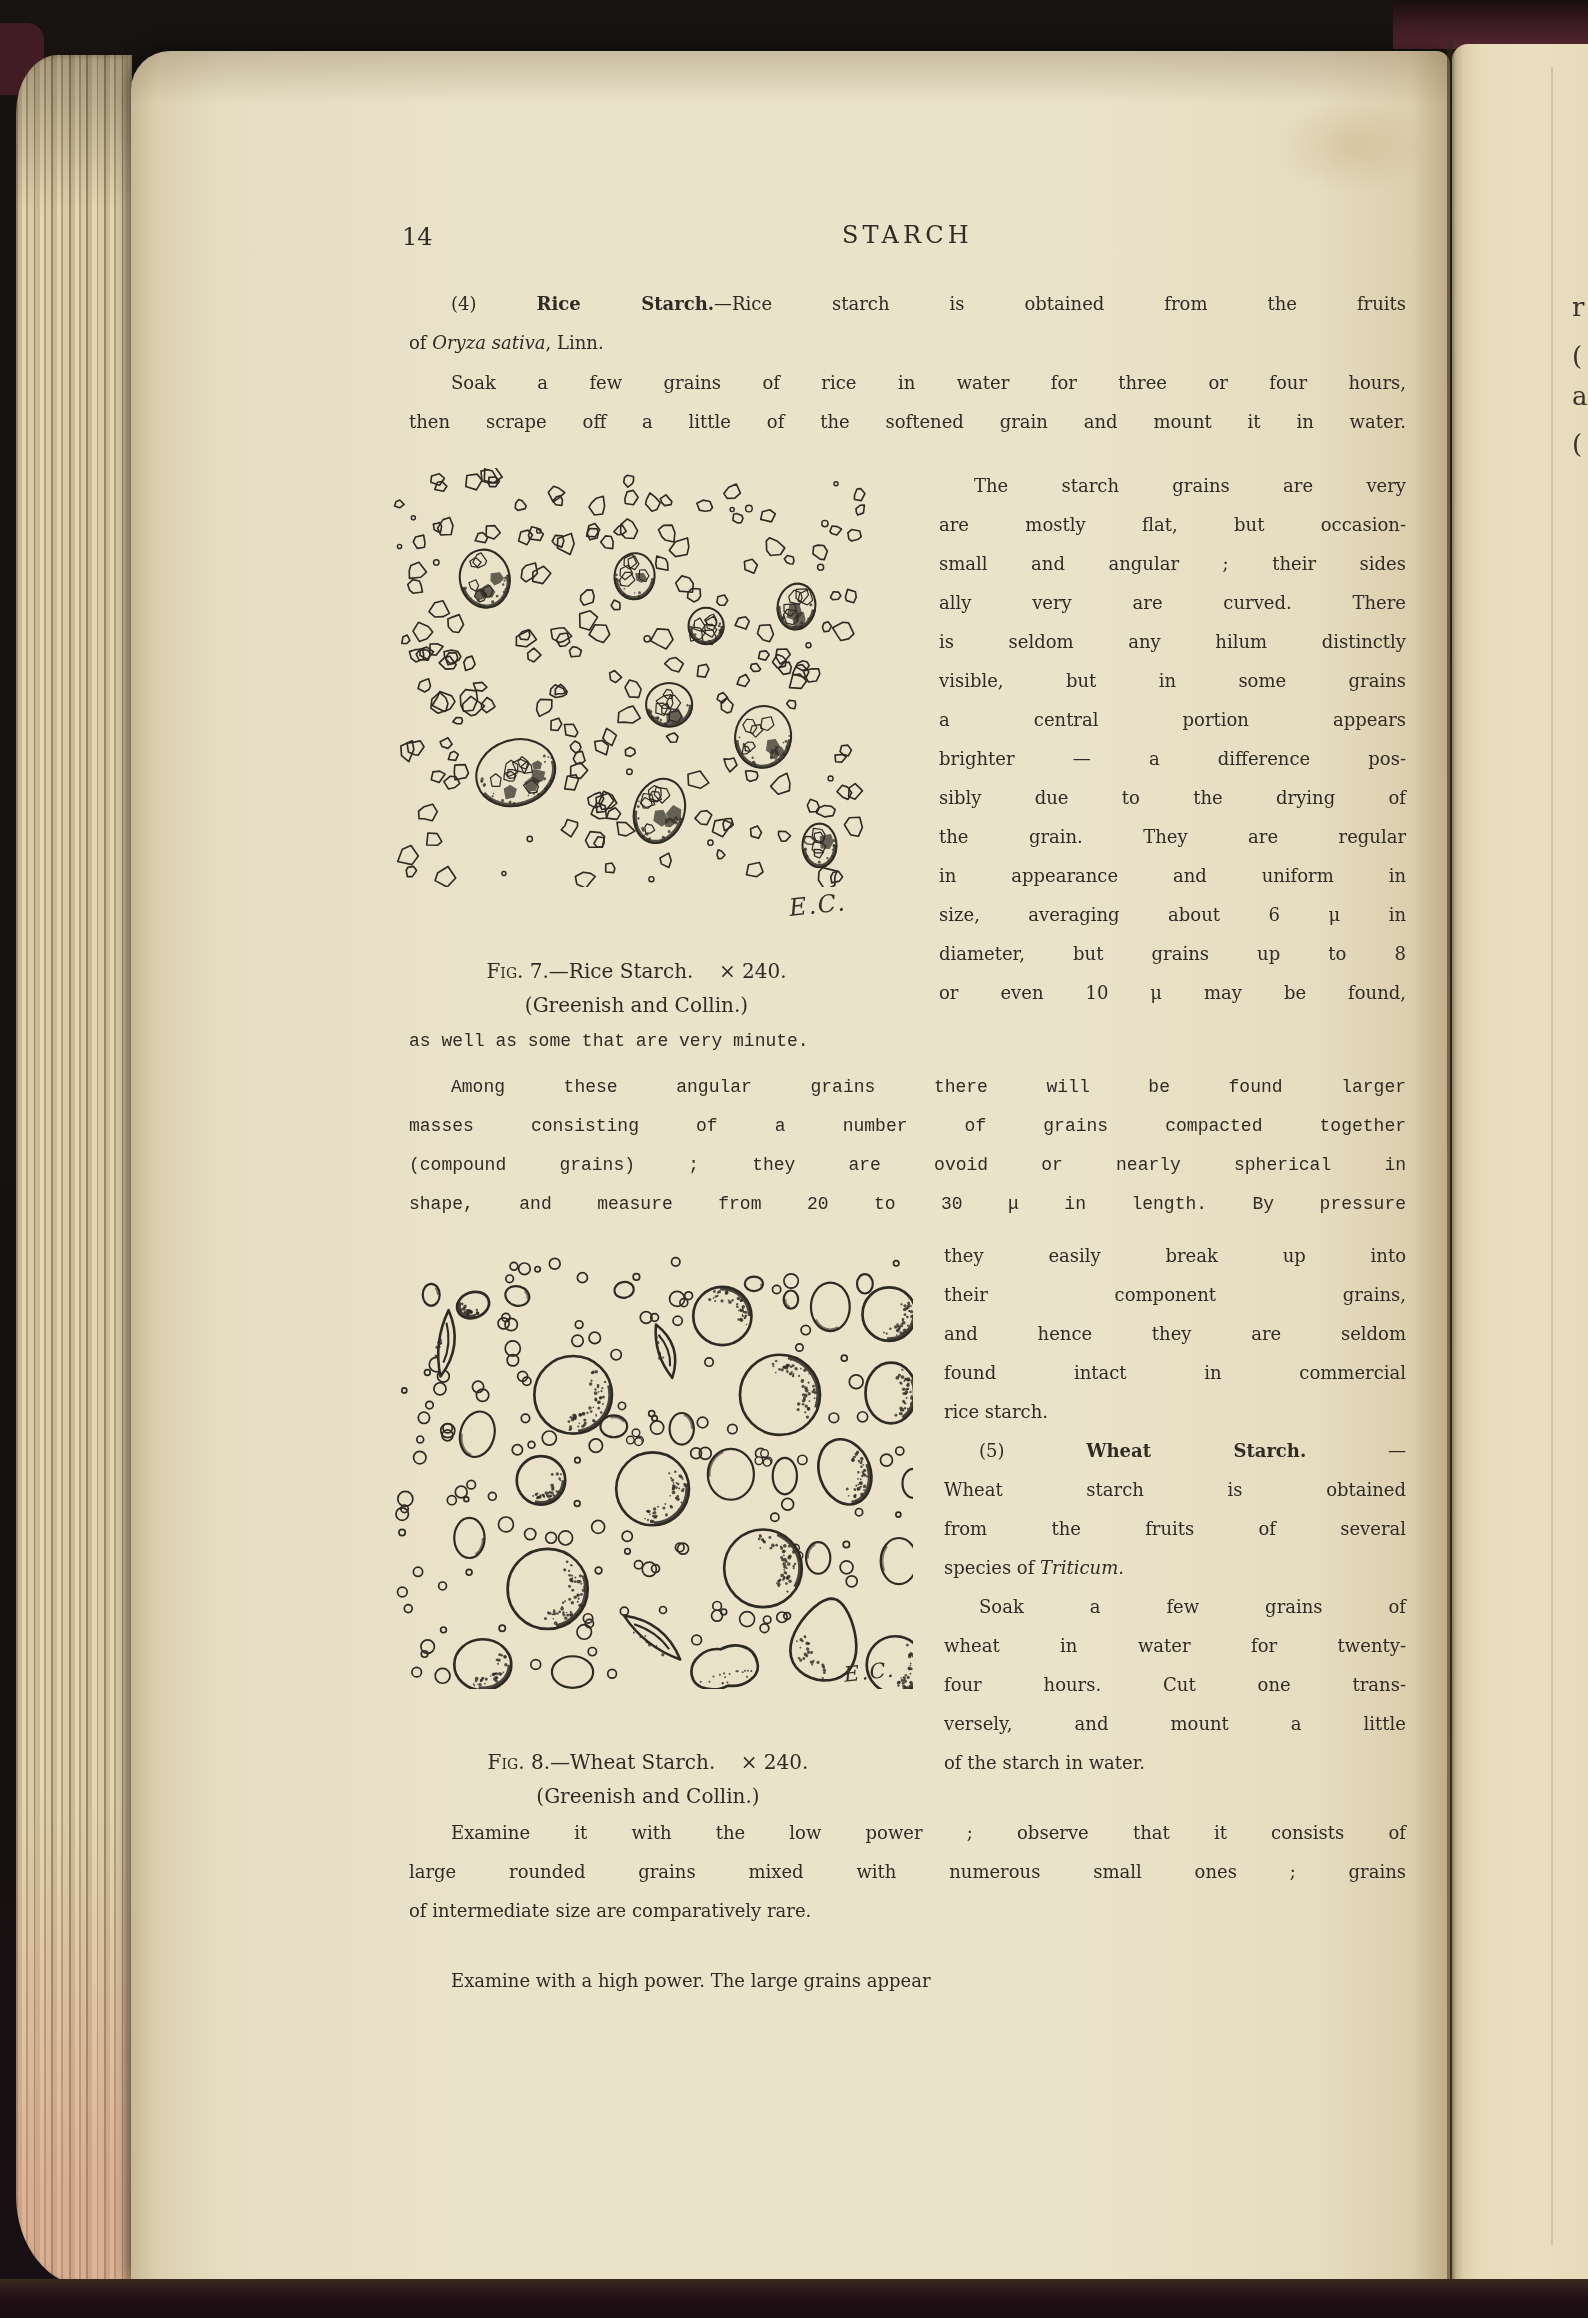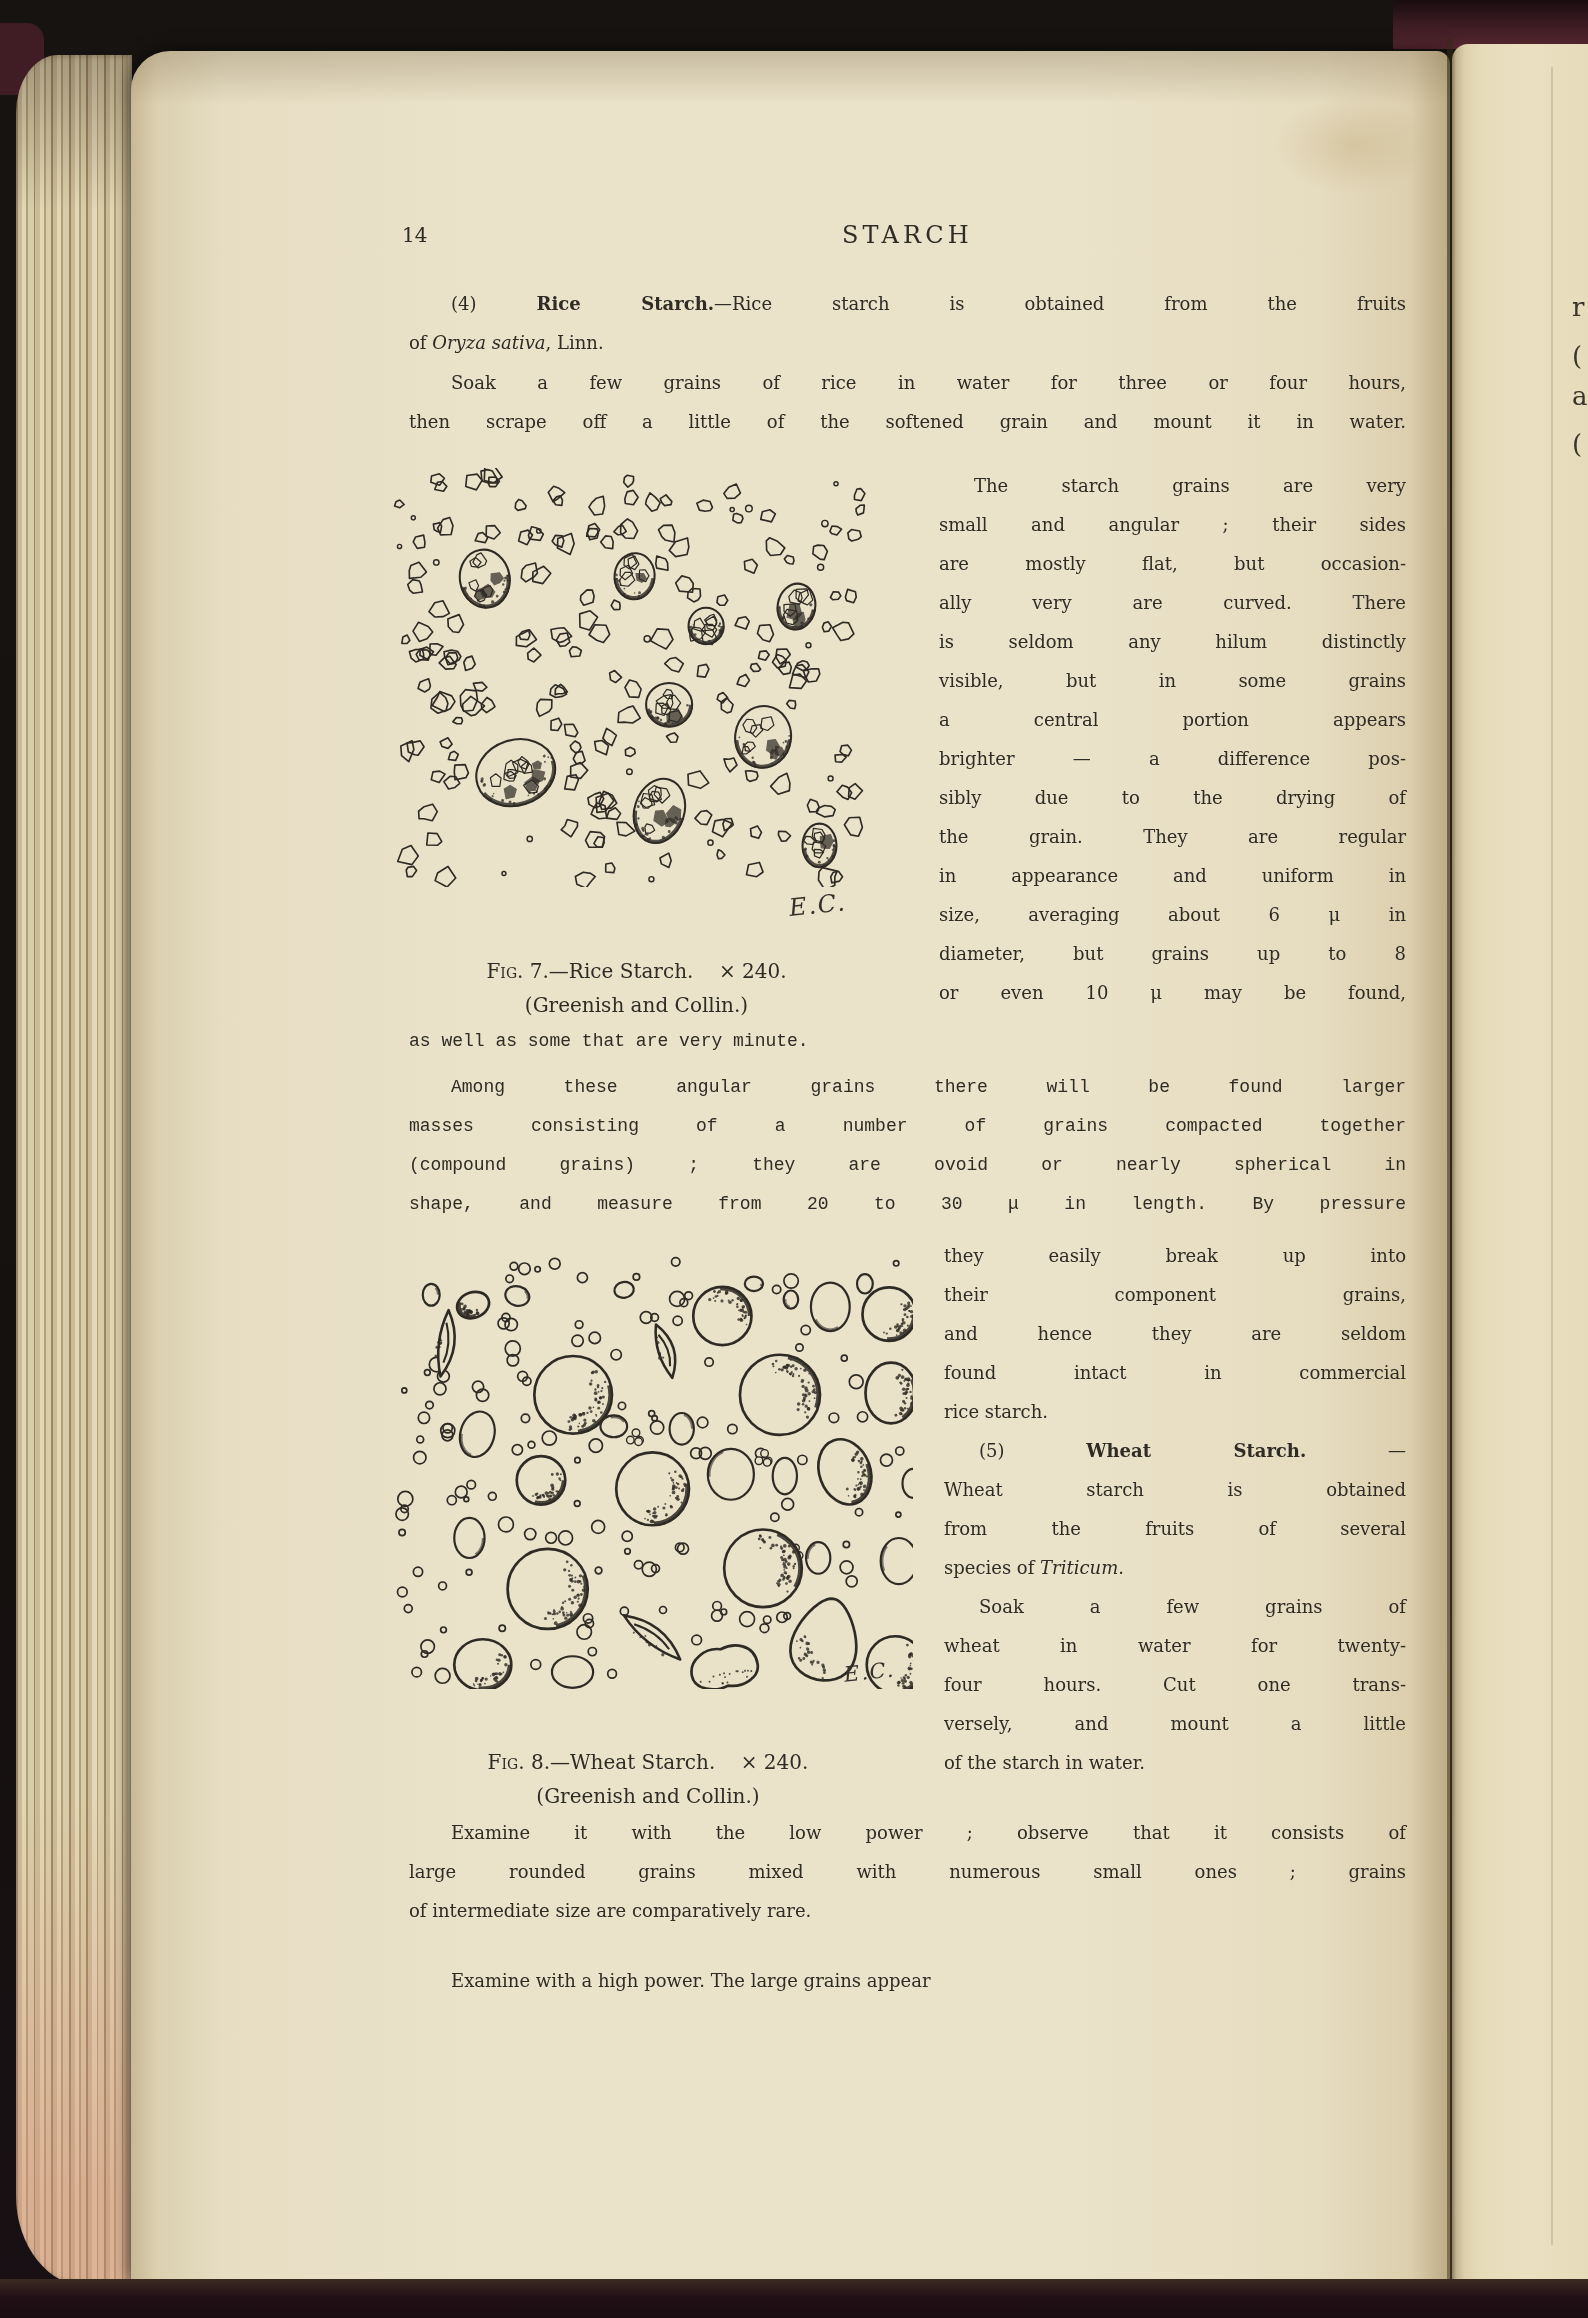--- a/index.html
+++ b/index.html
@@ -39,21 +39,21 @@
   #next-page-edge{left:1551px;top:67px;width:1.8px;height:2178px;background:#c9bb95;opacity:.8;}
   
   .tline-block{position:absolute;font-size:18px;}
   .line{height:39px;line-height:39px;text-align:justify;text-align-last:justify;}
   .line.last{text-align-last:left;}
   .line.ind{text-indent:42px;}
   .seg-b{font-weight:bold;}
   .seg-i{font-style:italic;}
   .seg-sc{font-variant:small-caps;}
   .seg-g{margin-left:25.5px;}
-  #page-number{left:402px;top:223px;font-size:20px;}
+  #page-number{left:402px;top:223px;font-size:24px;}
   #running-header{left:409px;top:221px;width:997px;text-align:center;font-size:24px;letter-spacing:4.2px;}
   #p1{left:409px;top:284px;width:997px;}
   #p2{left:409px;top:363px;width:997px;}
   #col1{left:939px;top:466px;width:467px;}
   #col1 .line.ind{text-indent:35px;}
   #p3{left:409px;top:1022px;width:997px;font-family:Liberation Mono, monospace;}
   #col2{left:944px;top:1236px;width:462px;}
   #col2 .line.ind{text-indent:35px;}
   #p4{left:409px;top:1813px;width:997px;}
   .caption{position:absolute;font-size:20px;}
@@ -88,22 +88,22 @@
 <div class="tline-block" id="p1">
     <div class="line ind"><span>(4) </span><span class="seg-b">Rice Starch.</span><span>—Rice starch is obtained from the fruits</span></div>
     <div class="line last"><span>of </span><span class="seg-i">Oryza sativa</span><span>, Linn.</span></div>
   </div>
 <div class="tline-block" id="p2">
     <div class="line ind"><span>Soak a few grains of rice in water for three or four hours,</span></div>
     <div class="line"><span>then scrape off a little of the softened grain and mount it in water.</span></div>
   </div>
 <div class="tline-block" id="col1">
     <div class="line ind"><span>The starch grains are very</span></div>
+    <div class="line"><span>are mostly flat, but occasion-</span></div>
     <div class="line"><span>small and angular ; their sides</span></div>
-    <div class="line"><span>are mostly flat, but occasion-</span></div>
     <div class="line"><span>ally very are curved.  There</span></div>
     <div class="line"><span>is seldom any hilum distinctly</span></div>
     <div class="line"><span>visible, but in some grains</span></div>
     <div class="line"><span>a central portion appears</span></div>
     <div class="line"><span>brighter — a difference pos-</span></div>
     <div class="line"><span>sibly due to the drying of</span></div>
     <div class="line"><span>the grain.  They are regular</span></div>
     <div class="line"><span>in appearance and uniform in</span></div>
     <div class="line"><span>size, averaging about 6 μ in</span></div>
     <div class="line"><span>diameter, but grains up to 8</span></div>

